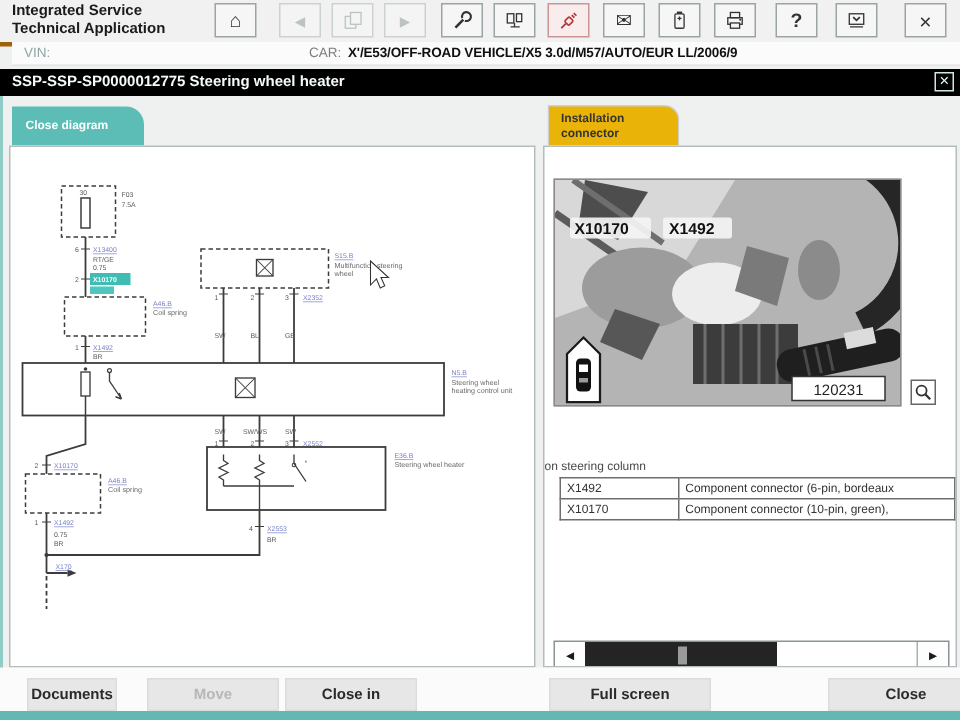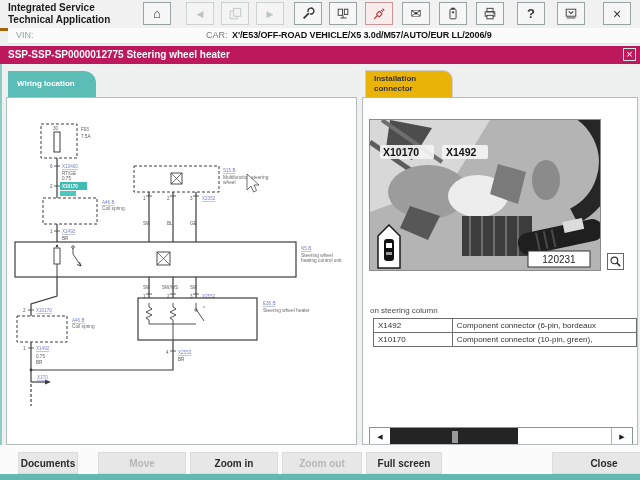--- a/index.html
+++ b/index.html
@@ -12,38 +12,38 @@
       display:flex;align-items:center;justify-content:center;color:#333;font-size:13px;box-sizing:border-box;padding:0;}
   .tb.dis{border-color:#ccd2d2;color:#bdc3c3;background:#f4f4f4;}
   .tb.red{border-color:#cc9595;background:#f8ecec;color:#b23a3a;}
   .tb svg{display:block;}
   
   .vinrow{position:absolute;left:8px;top:28px;width:640px;height:15px;background:#fbfbfb;border-bottom:1px solid #e4e4e4;font-size:9px;}
   .vin-label{position:absolute;left:8px;top:2px;color:#8fa5a3;}
   .car-label{position:absolute;left:198px;top:2px;color:#7d7d7d;}
   .car-value{position:absolute;left:224px;top:2px;color:#101010;font-weight:bold;letter-spacing:-0.1px;}
   
-  .titlebar{position:absolute;left:0;top:46px;width:640px;height:18px;background:#be185d;}
+  .titlebar{position:absolute;left:0;top:46px;width:640px;height:18px;background:#000000;}
   .titlebar .txt{position:absolute;left:8px;top:3px;color:#f4fbfa;font-size:10px;font-weight:bold;}
   .titlebar .close{position:absolute;right:4px;top:2px;width:13px;height:13px;border:1px solid #cfe9e6;color:#eafaf8;
       font-size:11px;line-height:11px;text-align:center;box-sizing:border-box;}
   
   .tab-left{position:absolute;left:8px;top:71px;width:88px;height:26px;background:#5cbdb6;color:#fff;
       font-size:8px;font-weight:bold;border-radius:0 12px 0 0;box-sizing:border-box;padding:8px 0 0 9px;}
   .tab-right{position:absolute;left:365px;top:70px;width:88px;height:27px;background:#eab308;color:#333;
       font-size:8px;font-weight:bold;border:1px solid #cfcfcf;border-bottom:none;border-radius:0 10px 0 0;
       box-sizing:border-box;padding:3px 0 0 8px;line-height:10px;}
   .panel-left{position:absolute;left:6px;top:97px;width:351px;height:348px;background:#fff;border:1px solid #b2bcbc;box-sizing:border-box;overflow:hidden;}
   .panel-right{position:absolute;left:362px;top:97px;width:276px;height:348px;background:#fff;border:1px solid #b2bcbc;box-sizing:border-box;overflow:hidden;}
   .edge-strip{position:absolute;left:0;top:64px;width:2px;height:416px;background:#8fccc6;}
   
   .photo{position:absolute;left:6px;top:21px;width:232px;height:152px;border:1px solid #8a8a8a;box-sizing:border-box;background:#b9b9b9;}
   .magbtn{position:absolute;left:244px;top:155px;width:17px;height:17px;border:1px solid #666;background:#fff;box-sizing:border-box;
       display:flex;align-items:center;justify-content:center;}
-  .caption{position:absolute;left:7px;top:208px;font-size:8px;color:#4a4a4a;}
+  .caption{position:absolute;left:0;top:208px;font-size:8px;color:#4a4a4a;}
   table.conn{position:absolute;left:10px;top:220px;border-collapse:collapse;table-layout:fixed;font-size:8px;color:#333;}
   table.conn td{border:1px solid #6e6e6e;height:13px;padding:0 4px;white-space:nowrap;overflow:hidden;background:#fff;}
   td.c1{width:106px;} td.c2{width:206px;}
   .hscroll{position:absolute;left:6px;top:329px;width:264px;height:20px;border:1px solid #8a9494;box-sizing:border-box;background:#fff;}
   .harrow{position:absolute;top:0;width:20px;height:18px;background:#fdfdfd;border:0;color:#1a1a1a;font-size:7px;
       display:flex;align-items:center;justify-content:center;}
   .harrow.l{left:0;border-right:1px solid #a9b2b2;} .harrow.r{right:0;border-left:1px solid #a9b2b2;}
   .hthumb{position:absolute;left:20px;top:0;width:128px;height:18px;background:#242424;}
   .hgrip{position:absolute;left:62px;top:3px;width:6px;height:12px;background:#9a9a9a;}
   
@@ -147,21 +147,21 @@
   <div class="titlebar">
     <span class="txt">SSP-SSP-SP0000012775 Steering wheel heater</span>
     <div class="close">
       <span>×</span>
     </div>
   </div>
 
   <div class="edge-strip"></div>
 
   <div class="tab-left">
-    <span>Wiring location</span>
+    <span>Close diagram</span>
   </div>
   <div class="panel-left">
     <svg width="349" height="346" viewBox="0 0 349 346">
 
       <g stroke="#3c3c3c" stroke-width="1.2" fill="none">
         <path d="M50 60 V144"></path>
         <path d="M142 94 V144 M166 94 V144 M189 94 V144"></path>
         <path d="M142 179 V200 M166 179 V200 M189 179 V200"></path>
         <path d="M50 179 V198 L24 206 V284"></path>
         <path d="M166 242 V272 H24"></path>
@@ -351,20 +351,19 @@
       </div>
       <div class="harrow r">
         <span>▶</span>
       </div>
     </div>
   </div>
 
   <div class="footer">
     <button class="fbtn" style="left:18px;width:60px">Documents</button>
     <button class="fbtn dis" style="left:98px;width:88px">Move</button>
-    <button class="fbtn" style="left:190px;width:88px">Zoom in</button>
-    <button class="fbtn dis" style="left:282px;width:80px">Zoom out</button>
-    <button class="fbtn" style="left:366px;width:76px">Full screen</button>
+    <button class="fbtn" style="left:190px;width:88px">Close in</button>
+    <button class="fbtn" style="left:366px;width:108px">Full screen</button>
     <button class="fbtn" style="left:552px;width:104px">Close</button>
   </div>
   <div class="tealstrip"></div>
 
 </div>
 
 </body></html>

